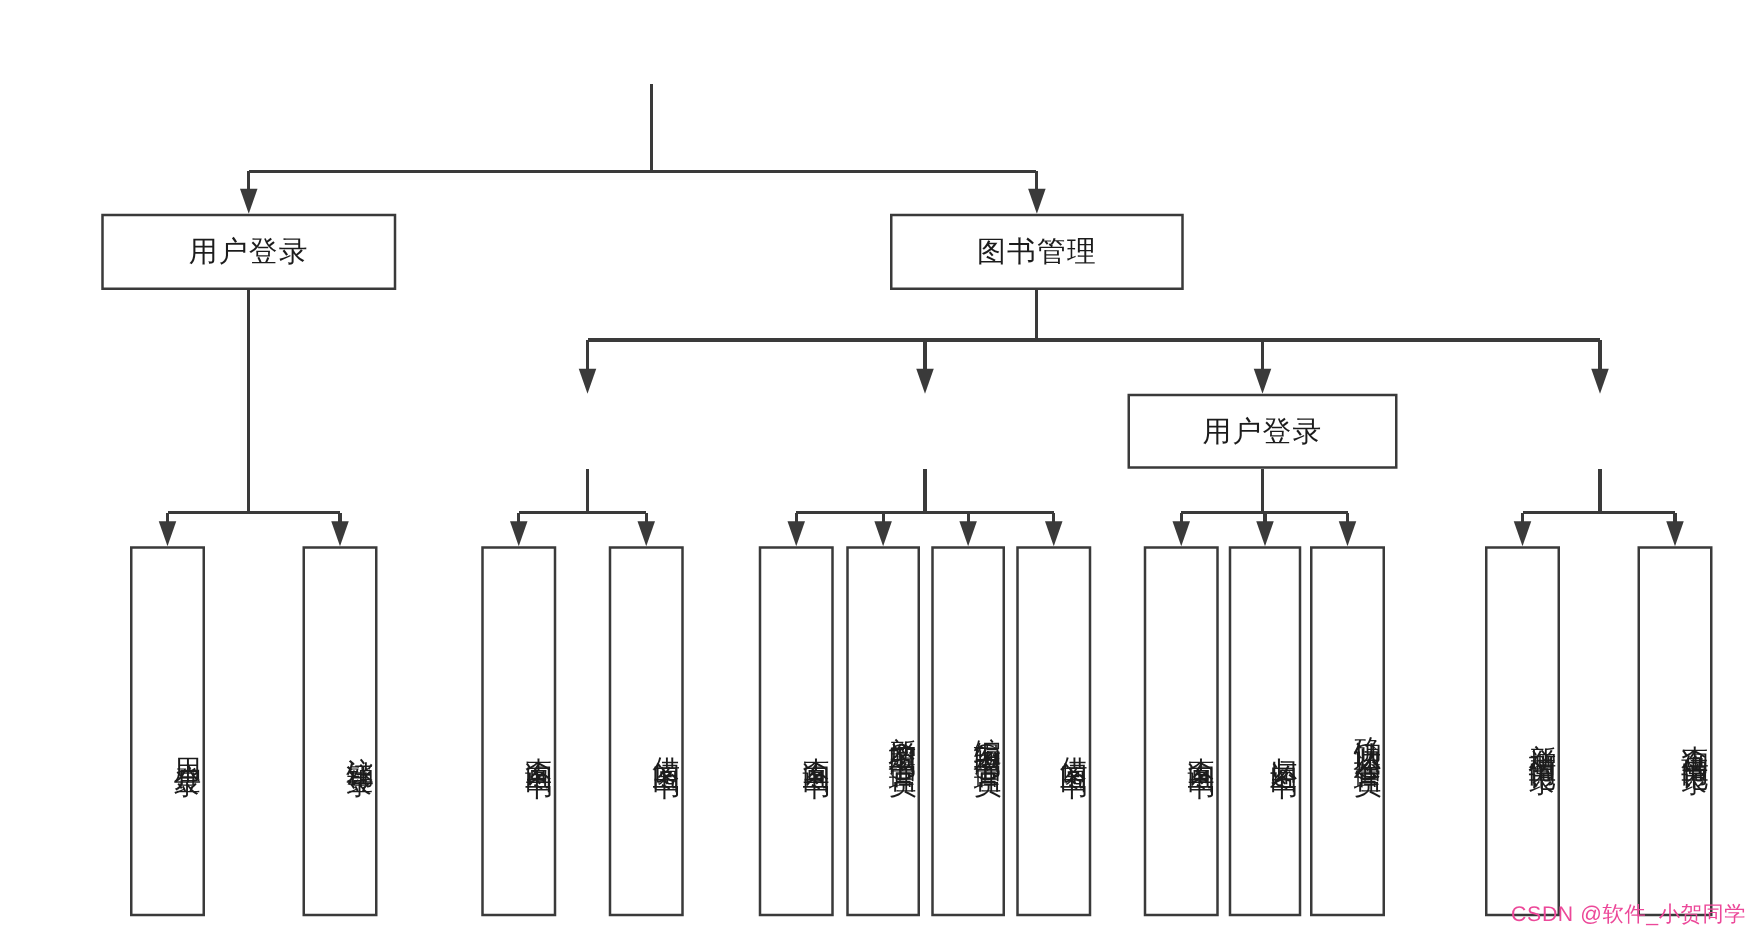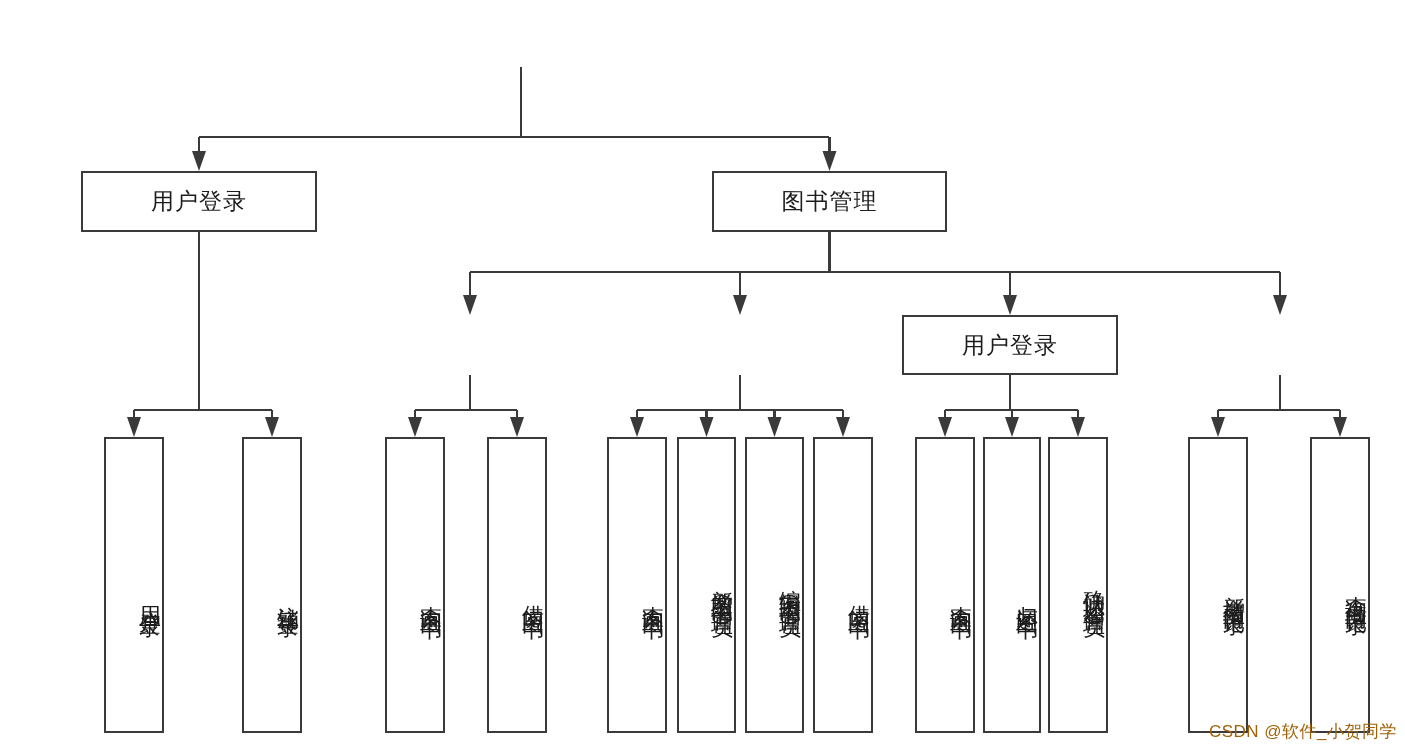--- a/index.html
+++ b/index.html
@@ -49,21 +49,21 @@
     justify-content:center;
     padding-top:22px;
     white-space:nowrap;
   }
   .node.v.tall{ padding-top:10px; }
   .watermark{
     position:absolute;
     right:8px;
     bottom:4px;
     font-size:17px;
-    color:#a16207;
+    color:#ec4899;
     letter-spacing:0.5px;
     z-index:5;
     white-space:nowrap;
     user-select:none;
     text-align:right;
   }
 </style>
 </head>
 <body>
 

